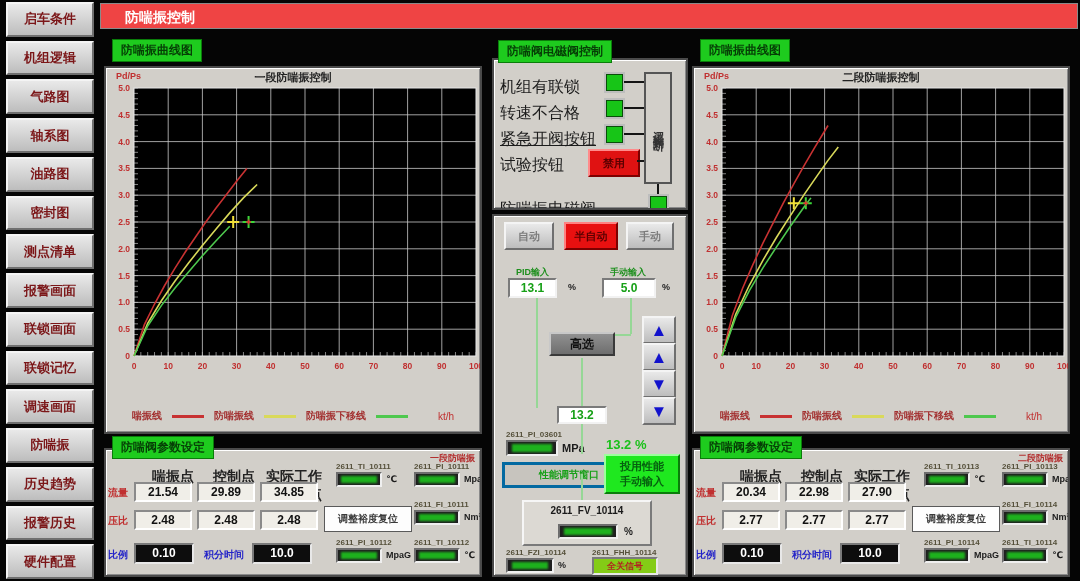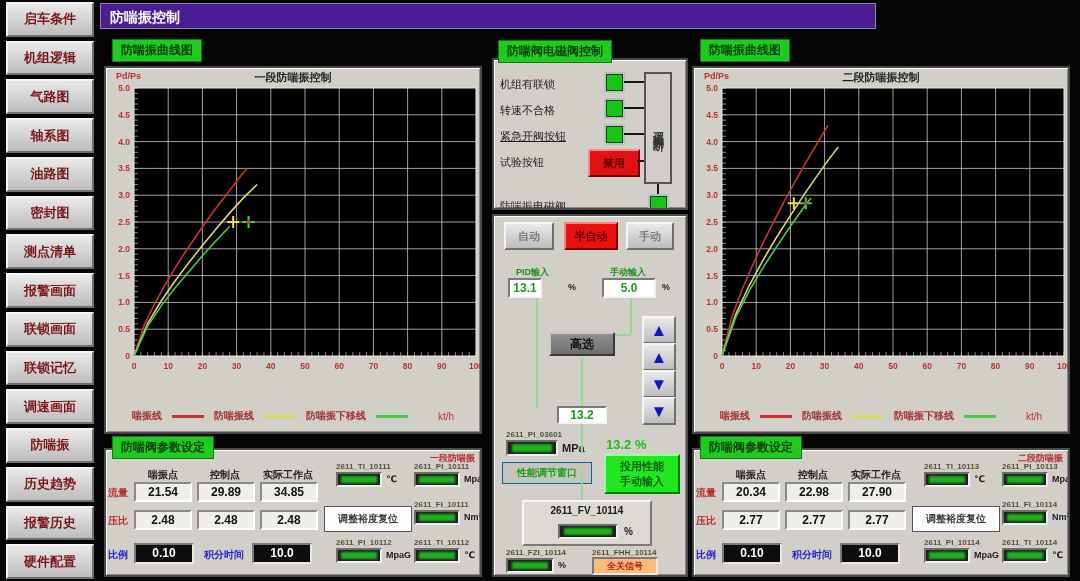--- a/index.html
+++ b/index.html
@@ -7,23 +7,23 @@
        font-family:"Liberation Sans","DejaVu Sans",sans-serif;overflow:hidden;}
   .screen{position:absolute;inset:0;}
   
   .sidebar{position:absolute;left:6px;top:2px;width:88px;height:577px;
            display:flex;flex-direction:column;gap:4px;}
   .btn3d{background:linear-gradient(180deg,#e9e9e9,#bdbdbd);
          border:2px solid;border-color:#f4f4f4 #6f6f6f #6f6f6f #f4f4f4;}
   .sidebar-btn{flex:1;display:flex;align-items:center;justify-content:center;
                color:#7b1618;font-weight:bold;font-size:13px;cursor:pointer;}
   
-  .titlebar{position:absolute;left:100px;top:3px;width:776px;height:26px;
-            background:#4c1d95;border:1px solid #8a8a8a;color:#fff;
-            font-size:14px;font-weight:bold;line-height:26px;padding-left:9px;box-sizing:border-box;}
+  .titlebar{position:absolute;left:100px;top:3px;width:978px;height:26px;
+            background:#ef4444;border:1px solid #8a8a8a;color:#fff;
+            font-size:14px;font-weight:bold;line-height:26px;padding-left:24px;box-sizing:border-box;}
   
   .green-label{position:absolute;z-index:6;background:#1ecb1e;color:#063f06;
                font-weight:bold;font-size:12px;padding:2px 8px;border:1px solid #0a7d0a;}
   
   .panel{position:absolute;background:#d2cfc9;border:2px solid #4a4a4a;
          box-shadow:inset 1px 1px 0 #ffffff,inset -1px -1px 0 #8a8a8a;box-sizing:border-box;overflow:hidden;}
   .chart-title{position:absolute;left:0;right:0;top:2px;text-align:center;
                font-size:11px;font-weight:bold;color:#222;}
   .axis-corner{position:absolute;left:10px;top:3px;font-size:9px;font-weight:bold;color:#c03030;}
   .chart-legend{position:absolute;left:0;right:0;top:336px;height:24px;display:flex;
@@ -36,21 +36,21 @@
   .led-bar{position:absolute;left:8%;top:18%;width:84%;height:64%;background:#1db11d;filter:blur(1.2px);}
   .white-field{position:absolute;background:#ffffff;border:2px solid;border-color:#7a7a7a #f2f2f2 #f2f2f2 #7a7a7a;
                color:#17a017;font-weight:bold;font-size:12px;text-align:center;box-sizing:border-box;}
   .dark-field{position:absolute;background:#0d0d0d;border:2px solid;border-color:#7a7a7a #e8e8e8 #e8e8e8 #7a7a7a;
               color:#fff;font-weight:bold;font-size:12px;text-align:center;box-sizing:border-box;}
   .value-box{position:absolute;background:#f0eee8;border:2px solid;border-color:#8a8a8a #ffffff #ffffff #8a8a8a;
              color:#111;font-weight:bold;font-size:12px;display:flex;align-items:center;justify-content:center;box-sizing:border-box;}
   .tag-label{position:absolute;font-size:8px;font-weight:bold;color:#55503a;white-space:nowrap;}
   .unit-text{position:absolute;font-size:10px;font-weight:bold;color:#1c1c1c;white-space:nowrap;}
   
-  .sol-label{position:absolute;font-size:11px;color:#1c1c1c;white-space:nowrap;}
+  .sol-label{position:absolute;font-size:16px;color:#1c1c1c;white-space:nowrap;}
   .ind{position:absolute;width:15px;height:15px;background:#17c517;border:1px solid #0a4d0a;
        box-shadow:0 0 0 2px #bdbdbd;}
   .blackline{position:absolute;background:#141414;}
   .logic-box{position:absolute;left:150px;top:12px;width:28px;height:112px;background:#d2cfc9;
              border:2px solid #555;display:flex;align-items:center;justify-content:center;
              writing-mode:vertical-rl;text-orientation:upright;font-size:11px;font-weight:bold;color:#333;letter-spacing:3px;box-sizing:border-box;}
   .red-btn{position:absolute;background:#e01212;border:2px solid;border-color:#ff8a8a #7d0000 #7d0000 #ff8a8a;
            color:#5c0000;font-weight:bold;font-size:11px;display:flex;align-items:center;justify-content:center;cursor:pointer;}
   
   .mode-btn{position:absolute;height:24px;display:flex;align-items:center;justify-content:center;
@@ -58,32 +58,32 @@
   .mode-btn.active{background:#e81010;border-color:#ff8080 #7d0000 #7d0000 #ff8080;color:#5c0000;}
   .small-green-label{position:absolute;font-size:9px;color:#1d8f1d;font-weight:bold;white-space:nowrap;}
   .greenline{position:absolute;background:#96d796;}
   .select-btn{position:absolute;left:55px;top:116px;width:66px;height:24px;
               background:linear-gradient(180deg,#909090,#6e6e6e);border:2px solid;
               border-color:#c8c8c8 #3a3a3a #3a3a3a #c8c8c8;color:#111;font-weight:bold;font-size:12px;cursor:pointer;}
   .arrow-btn{position:absolute;left:148px;width:30px;height:24px;display:flex;align-items:center;justify-content:center;
              font-size:17px;color:#1212cc;cursor:pointer;line-height:1;}
   .percent-green{position:absolute;left:112px;top:221px;font-size:13px;font-weight:bold;color:#1ac11a;}
   .perf-window{position:absolute;left:8px;top:246px;width:88px;height:20px;background:#c7c4be;
-               border:1px solid #0369a1;color:#17a017;font-weight:bold;font-size:10px;
-               display:flex;align-items:center;justify-content:center;}
+               border:3px solid #0369a1;color:#17a017;font-weight:bold;font-size:10px;
+               display:flex;align-items:center;justify-content:center;padding-left:20px;}
   .perf-btn{position:absolute;left:110px;top:238px;width:76px;height:40px;background:#1fe81f;
             border:2px solid;border-color:#9cff9c #0a7d0a #0a7d0a #9cff9c;color:#06610f;
             font-weight:bold;font-size:11px;display:flex;flex-direction:column;align-items:center;justify-content:center;cursor:pointer;}
   .fv-box{position:absolute;left:28px;top:284px;width:130px;height:46px;background:#dcd9d3;
           border:2px solid;border-color:#f6f6f6 #7a7a7a #7a7a7a #f6f6f6;box-sizing:border-box;}
   .fv-label{position:absolute;left:0;right:0;top:3px;text-align:center;font-size:10px;font-weight:bold;color:#1a1a1a;}
-  .dark-red-box{position:absolute;background:#fdba74;border:2px solid;border-color:#7a7a7a #e8e8e8 #e8e8e8 #7a7a7a;
+  .dark-red-box{position:absolute;background:#84cc16;border:2px solid;border-color:#7a7a7a #e8e8e8 #e8e8e8 #7a7a7a;
                 color:#b22222;font-weight:bold;font-size:9px;display:flex;align-items:center;justify-content:center;box-sizing:border-box;}
   .corner-text{position:absolute;right:5px;top:2px;font-size:9px;color:#b33030;font-weight:bold;}
-  .header-cell{position:absolute;top:18px;text-align:center;font-size:10px;font-weight:bold;color:#222;}
+  .header-cell{position:absolute;top:18px;text-align:right;font-size:14px;font-weight:bold;color:#222;}
   .row-label{position:absolute;font-size:10px;font-weight:bold;color:#c03030;white-space:nowrap;overflow:hidden;}
   .blue-label{position:absolute;font-size:10px;font-weight:bold;color:#2424c8;white-space:nowrap;}
   .reset-btn{position:absolute;left:218px;top:56px;width:86px;height:24px;background:#fdfdfd;
              border:1px solid #5a5a5a;color:#3a3a3a;font-size:10px;font-weight:bold;
              display:flex;align-items:center;justify-content:center;cursor:pointer;}
   svg text{font-family:"Liberation Sans","DejaVu Sans",sans-serif;}
 </style>
 </head>
 <body>
 
@@ -489,21 +489,21 @@
       <div class="fv-label">2611_FV_10114</div>
       <div class="led" style="left:34px;top:22px;width:60px;height:15px">
         <div class="led-bar"></div>
       </div>
       <div class="unit-text" style="left:100px;top:24px">%</div>
     </div>
   <div class="mode-btn btn3d" style="left: 10px; top: 6px; width: 46px;">自动</div>
       <div class="mode-btn btn3d active" style="left: 70px; top: 6px; width: 50px;">半自动</div>
       <div class="mode-btn btn3d" style="left: 132px; top: 6px; width: 44px;">手动</div>
       <div class="small-green-label" style="left: 22px; top: 50px;">PID输入</div>
-      <div class="white-field" style="left: 14px; top: 62px; width: 34px; height: 20px; line-height: 16px;">13.1</div>
+      <div class="white-field" style="left: 14px; top: 62px; width: 49px; height: 20px; line-height: 16px;">13.1</div>
       <div class="unit-text" style="left: 74px; top: 66px; font-size: 9px;">%</div>
       <div class="small-green-label" style="left: 116px; top: 50px;">手动输入</div>
       <div class="white-field" style="left: 108px; top: 62px; width: 54px; height: 20px; line-height: 16px;">5.0</div>
       <div class="unit-text" style="left: 168px; top: 66px; font-size: 9px;">%</div>
       <div class="greenline" style="left: 42px; top: 82px; width: 2px; height: 110px;"></div>
       <div class="greenline" style="left: 136px; top: 82px; width: 2px; height: 36px;"></div>
       <div class="greenline" style="left: 121px; top: 118px; width: 16px; height: 2px;"></div>
       <div class="greenline" style="left: 87px; top: 142px; width: 2px; height: 48px;"></div>
       <div class="greenline" style="left: 87px; top: 208px; width: 2px; height: 30px;"></div>
       <div class="greenline" style="left: 87px; top: 258px; width: 2px; height: 26px;"></div>

